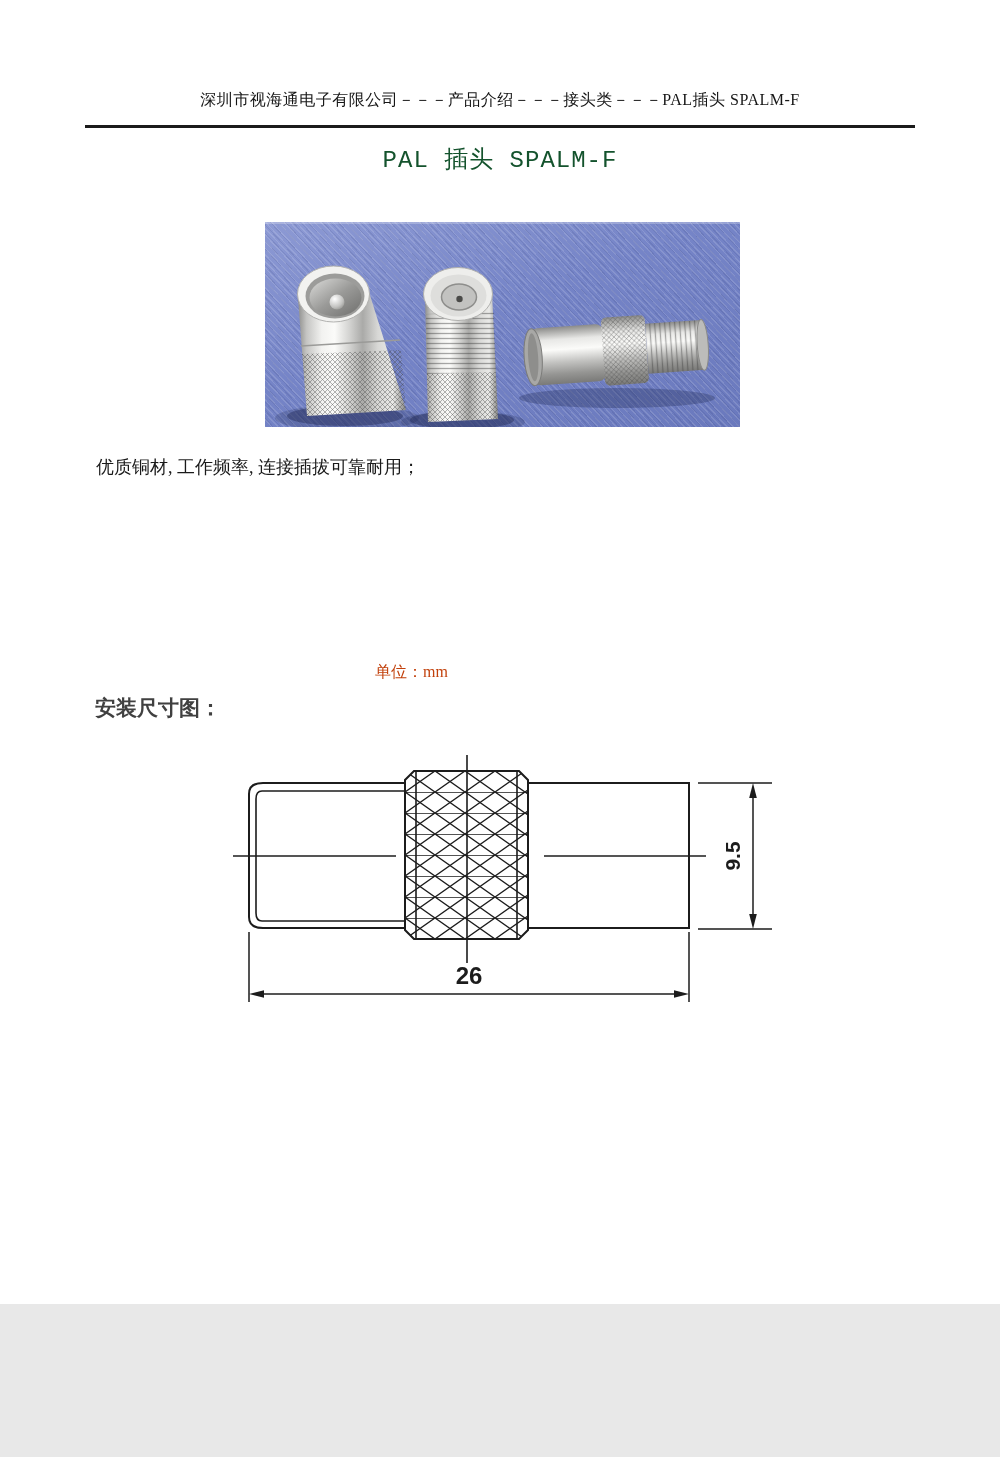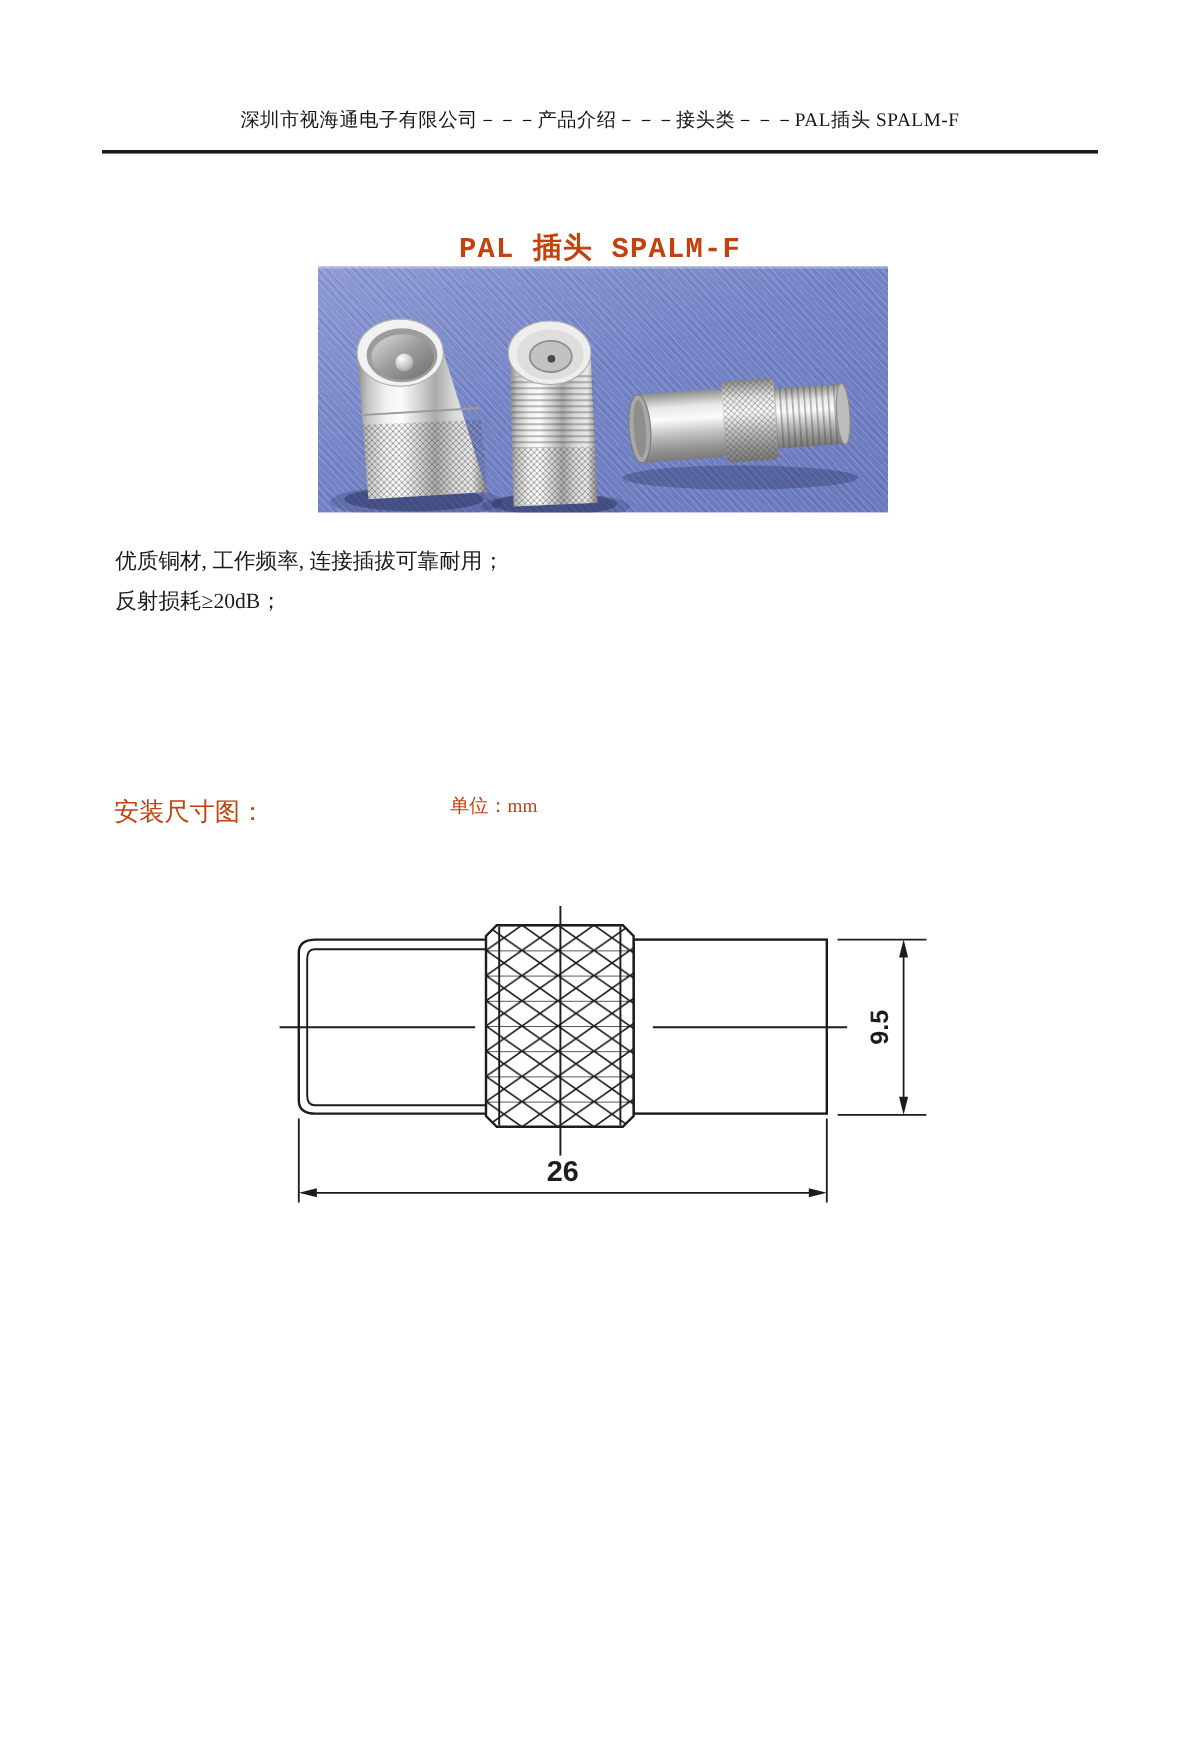--- a/index.html
+++ b/index.html
@@ -1,59 +1,58 @@
 <!DOCTYPE html>
 <html><head>
 <meta charset="utf-8">
 <style>
   html,body{margin:0;padding:0;background:#e8e8e8;}
   .page{
     position:relative;
-    width:1000px;height:1457px;
+    width:1000px;height:1304px;
     margin:0 auto;
     background:#ffffff;
     font-family:"Liberation Serif","DejaVu Serif",serif;
     color:#1a1a1a;
     overflow:hidden;
   }
   .doc-header{
     position:absolute;top:90px;left:0;width:1000px;
     text-align:center;font-size:16px;letter-spacing:.5px;color:#151515;
     white-space:nowrap;
   }
   .header-rule{
     position:absolute;top:125px;left:85px;width:830px;height:3px;
     background:#1b1b1b;
   }
   .doc-title{
     position:absolute;top:143px;left:0;width:1000px;
     text-align:center;
     font-family:"Liberation Mono","DejaVu Sans Mono",monospace;
-    font-size:24px;font-weight:700;letter-spacing:1px;color:#c2410c;
+    font-size:24px;font-weight:400;letter-spacing:1px;color:#14532d;
     white-space:nowrap;
-    margin-top:47px;
   }
   .photo{
     position:absolute;left:265px;top:222px;width:475px;height:205px;
     background:
       repeating-linear-gradient(47deg, rgba(255,255,255,.13) 0 1.2px, rgba(255,255,255,0) 1.2px 4.5px),
       repeating-linear-gradient(47deg, rgba(25,35,90,.10) 0 1px, rgba(25,35,90,0) 1px 5.5px),
       linear-gradient(160deg,#8d9ad4 0%,#7584c7 45%,#6a79bd 100%);
     box-shadow:inset 0 2px 0 rgba(255,255,255,.25);
   }
   .photo svg{display:block;width:100%;height:100%;}
   .specs{
     position:absolute;left:96px;top:451px;width:600px;
     font-size:18px;line-height:33.5px;color:#1a1a1a;
     white-space:nowrap;
   }
   .dim-heading{
-    position:absolute;left:95px;top:662px;
+    position:absolute;left:95px;top:694px;
     font-family:"Liberation Sans","DejaVu Sans",sans-serif;
-    font-size:21px;font-weight:normal;color:#c2410c;white-space:nowrap;
+    font-size:21px;font-weight:bold;color:#404040;white-space:nowrap;
   }
   .unit-label{
     position:absolute;left:375px;top:662px;
     font-size:16px;color:#c2410c;white-space:nowrap;
   }
   .drawing{
     position:absolute;left:180px;top:740px;width:660px;height:290px;
   }
   .drawing text{
     font-family:"Liberation Sans","DejaVu Sans",sans-serif;
@@ -147,21 +146,20 @@
           <rect x="382" y="104" width="56" height="50" fill="url(#cylV)"></rect>
           <rect x="382" y="104" width="56" height="50" fill="url(#thrV)" opacity=".75"></rect>
           <ellipse cx="438" cy="129" rx="5.5" ry="25.5" fill="#bcbcba" stroke="#8a8a88" stroke-width="1"></ellipse>
         </g>
       </g>
     </svg>
   </div>
 
   <div class="specs">
     <div>优质铜材, 工作频率, 连接插拔可靠耐用；</div>
-    <div>反射损耗≥20dB；</div>
   </div>
 
   <div class="dim-heading">安装尺寸图：</div>
   <div class="unit-label">单位：mm</div>
 
   <svg class="drawing" viewBox="180 740 660 290">
     <defs>
       <pattern id="knurlPat" width="30" height="21" patternUnits="userSpaceOnUse" x="405" y="771">
         <path d="M0,0 H30 M0,0 L30,21 M30,0 L0,21" stroke="#1c1c1c" stroke-width="1.4" fill="none"></path>
       </pattern>

